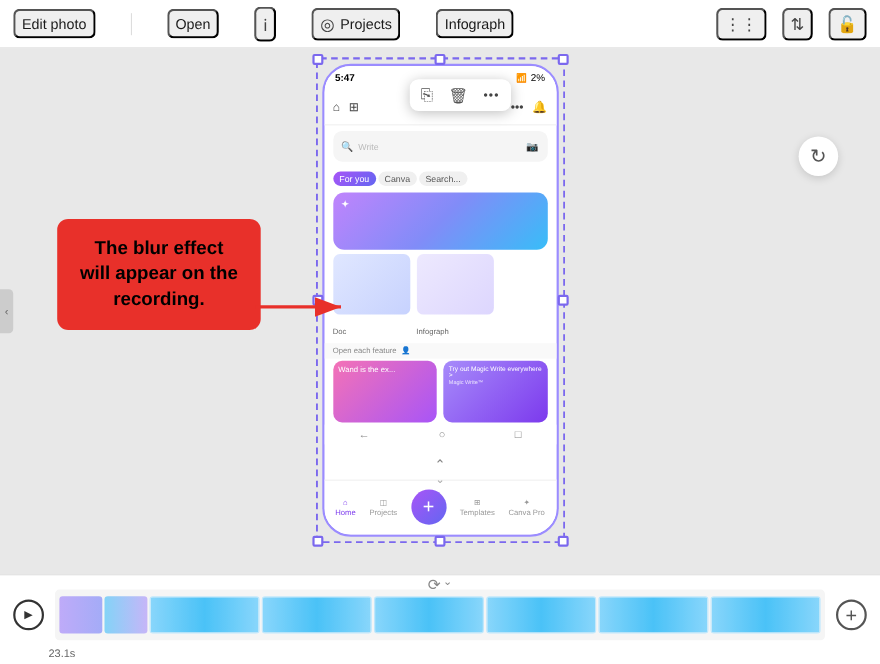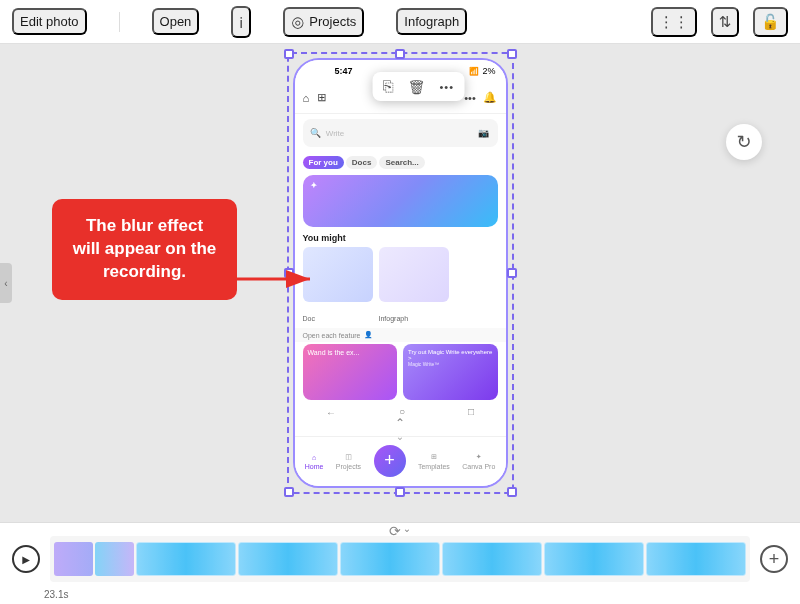--- a/index.html
+++ b/index.html
@@ -187,21 +187,20 @@
       display: flex;
       gap: 2px;
       padding: 4px 8px;
     }
     .phone-tab {
       font-size: 8px;
       padding: 2px 6px;
       border-radius: 10px;
       background: #f0f0f0;
       color: #555;
-      font-weight: bold;
     }
     .phone-tab.active {
       background: linear-gradient(135deg, #a855f7, #6366f1);
       color: #fff;
     }
 
     
     .phone-banner {
       height: 52px;
       margin: 2px 8px;
@@ -315,21 +314,21 @@
 
     
     .blur-callout {
       position: absolute;
       left: 52px;
       top: 155px;
       width: 185px;
       background: #e8302a;
       border-radius: 10px;
       padding: 16px 18px;
-      color: #ffffff;
+      color: #000000;
       font-size: 17px;
       font-weight: 700;
       line-height: 1.35;
       z-index: 25;
       text-align: center;
     }
 
     
     .callout-arrow {
       position: absolute;
@@ -538,21 +537,21 @@
 
     <div class="float-toolbar">
       <span class="float-toolbar-icon">⎘</span>
       <span class="float-toolbar-icon delete">🗑</span>
       <span class="float-toolbar-icon" style="font-size:11px;letter-spacing:1px;color:#444;">•••</span>
     </div>
 
     <div class="phone-screen">
 
       <div class="status-bar">
-        <span style="font-weight:600;margin-left:30px;">5:47</span>
+        <span style="font-weight:600;">5:47</span>
         <div style="display:flex;gap:3px;align-items:center;">
           <span style="font-size:8px;">📶</span>
           <span>2%</span>
         </div>
       </div>
 
       <div class="phone-nav-bar">
         <span class="phone-nav-icon">⌂</span>
         <span class="phone-nav-icon">⊞</span>
         <div style="flex:1;"></div>
@@ -562,31 +561,28 @@
 
       <div class="phone-search">
         <span style="font-size:9px;">🔍</span>
         <span style="font-size:8px;color:#bbb;">Write</span>
         <div style="flex:1;"></div>
         <span style="font-size:9px;">📷</span>
       </div>
 
       <div class="phone-tabs">
         <div class="phone-tab active">For you</div>
-        <div class="phone-tab">Docs</div>
+        <div class="phone-tab">Canva</div>
         <div class="phone-tab">Search...</div>
       </div>
 
       <div class="phone-banner">
         <div style="padding:6px 8px;font-size:8px;color:#fff;font-weight:700;">✦</div>
       </div>
 
-      <div class="phone-section-title">
-        <span>You might </span>
-      </div>
 
       <div class="phone-cards">
         <div class="phone-card"></div>
         <div class="phone-card"></div>
       </div>
       <div style="display:flex;gap:6px;padding:1px 8px 3px;">
         <div style="width:70px;">
           <span style="font-size:7px;color:#666;">Doc</span>
         </div>
         <div style="width:70px;">

